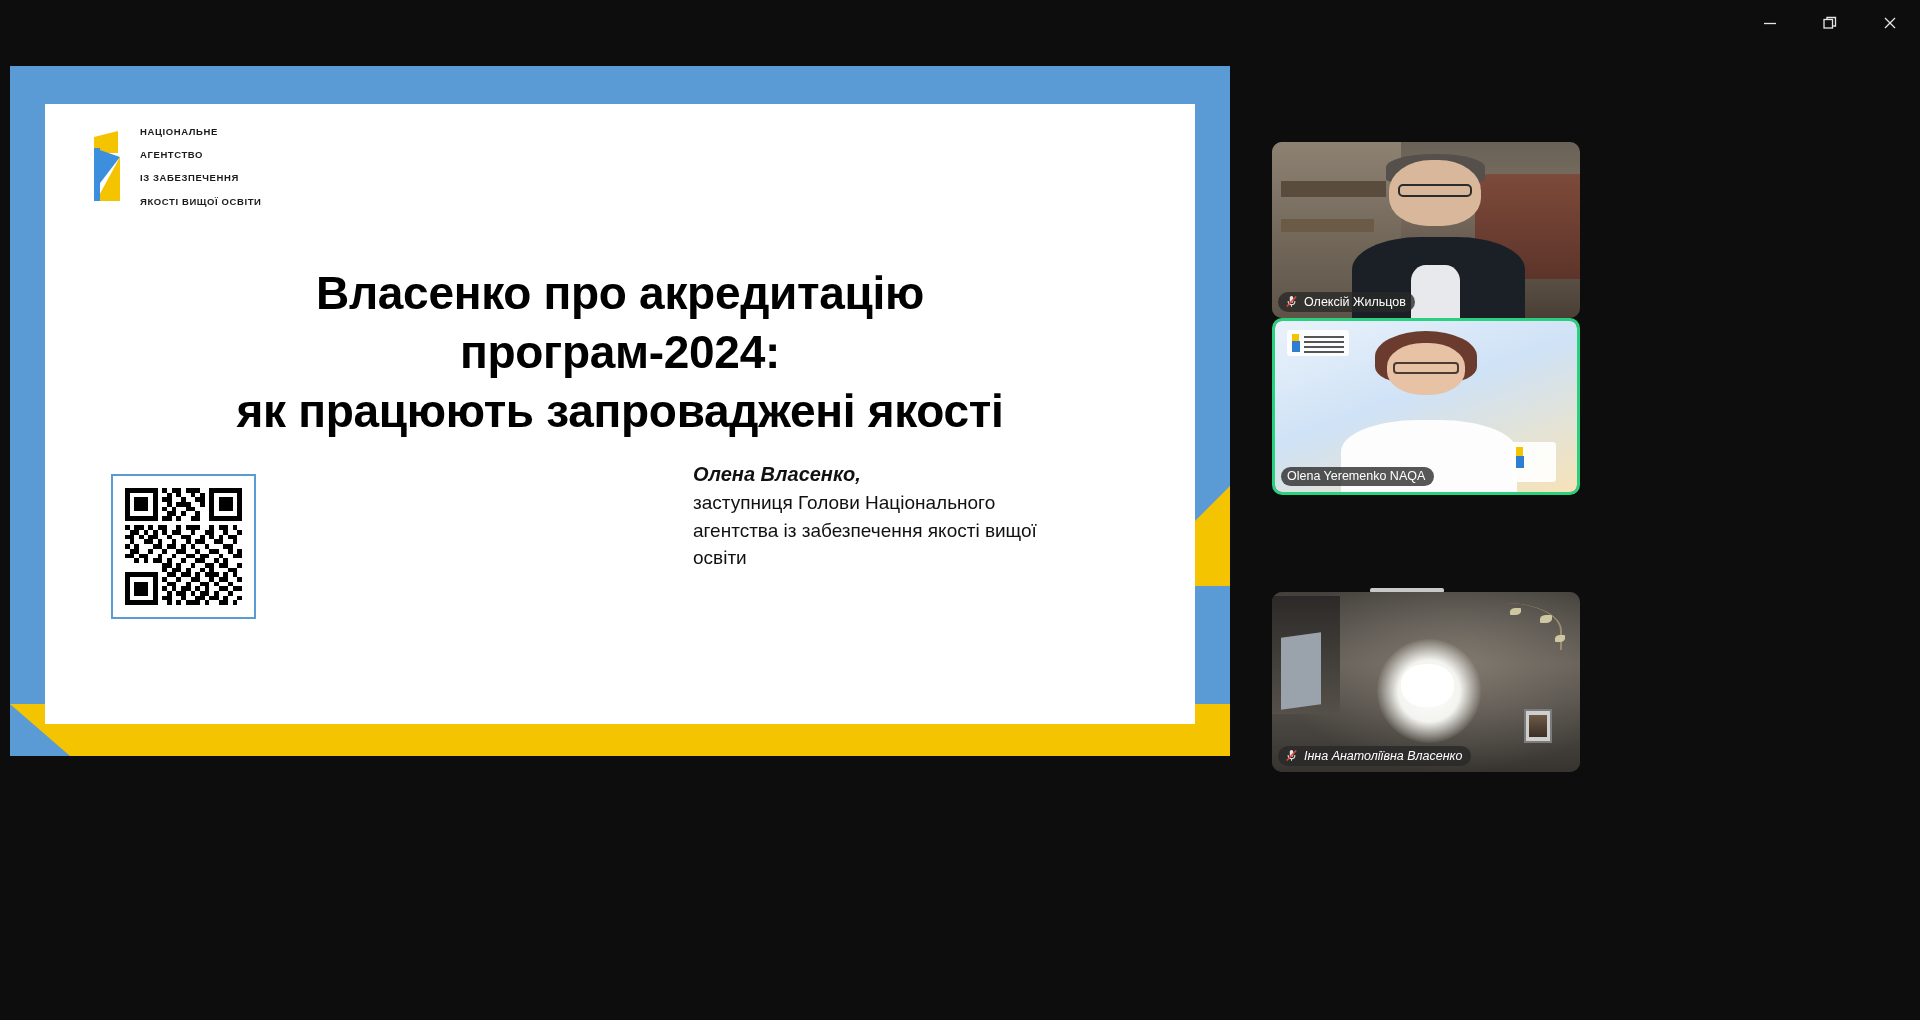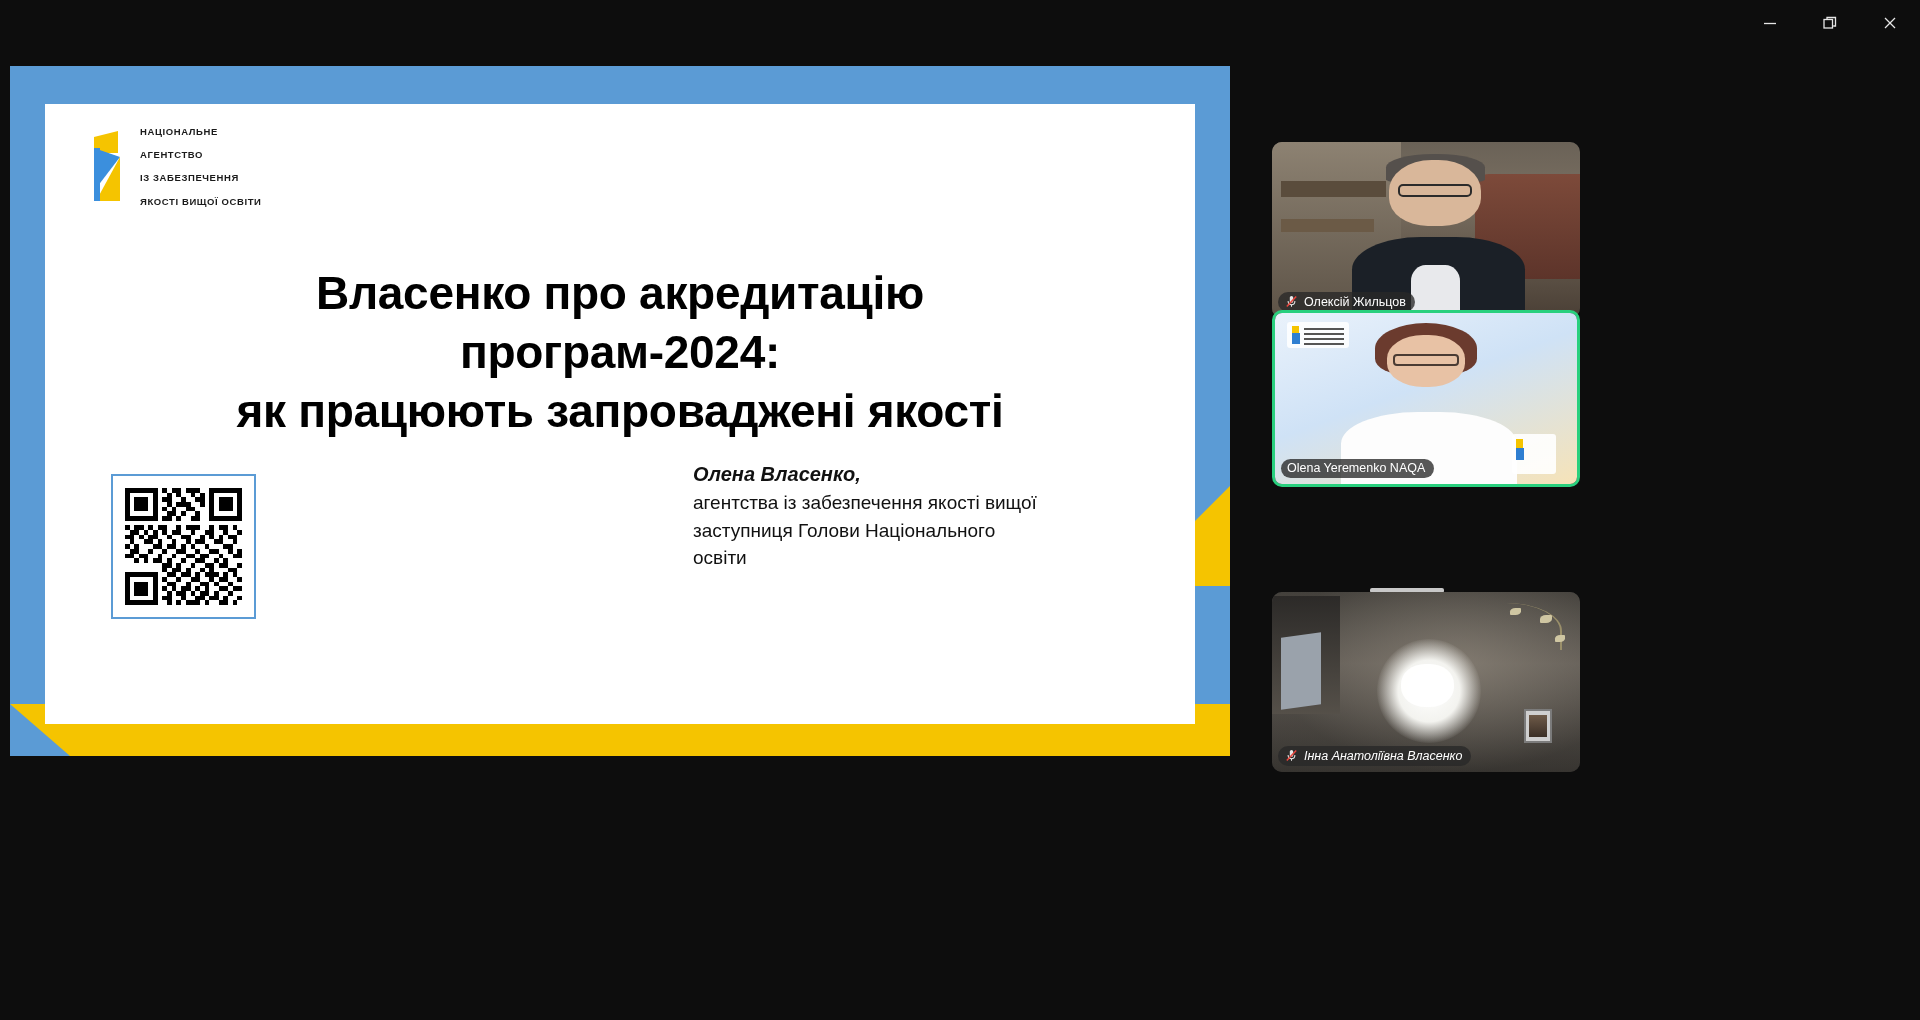--- a/index.html
+++ b/index.html
@@ -56,21 +56,21 @@
   
   .speaker { position:absolute; left:648px; top:355px; width:400px; color:#111; }
   .speaker .name { font-weight:700; font-style:italic; font-size:20px; line-height:1.5; }
   .speaker .role { font-size:19px; line-height:1.45; font-weight:400; }
 
   
   .rail { position:absolute; left:1252px; top:0; width:668px; height:1020px; }
   .tile { position:absolute; border-radius:10px; overflow:hidden; background:#222; }
   .tile.group1 { left:0; width:308px;margin-left:20px; }
   .t1 { top:142px; height:176px; }
-  .t2 { top:310px; height:177px; border:3px solid #29d07e; border-radius:10px; }
+  .t2 { top:318px; height:177px; border:3px solid #29d07e; border-radius:10px; }
   .t3 { top:592px; height:180px;font-style:italic; }
   .namebar {
     position:absolute; left:6px; bottom:6px;
     background:rgba(40,40,40,.78); border-radius:12px;
     padding:2px 9px 3px 6px; display:flex; align-items:center; gap:5px;
     max-width:calc(100% - 12px);
   }
   .namebar .nm { color:#fff; font-size:12.5px; white-space:nowrap; font-family:"Liberation Sans", sans-serif; }
   .mic { width:15px; height:15px; flex:0 0 auto; }
   .drag-handle { position:absolute; left:118px; top:588px; width:74px; height:5px;
@@ -353,22 +353,22 @@
             <rect x="13" y="24" width="3" height="1"></rect>
               <rect x="17" y="24" width="1" height="1"></rect>
             <rect x="20" y="24" width="2" height="1"></rect>
               <rect x="23" y="24" width="1" height="1"></rect>
           </g>
         </svg>
       </div>
 
       <div class="speaker">
         <div class="name">Олена Власенко,</div>
+        <div class="role">заступниця Голови Національного</div>
         <div class="role">агентства із забезпечення якості вищої</div>
-        <div class="role">заступниця Голови Національного</div>
         <div class="role">освіти</div>
       </div>
 
     </div>
   </div>
 
   <div class="rail">
 
     <div class="tile group1 t1">
       <div class="cam1">

